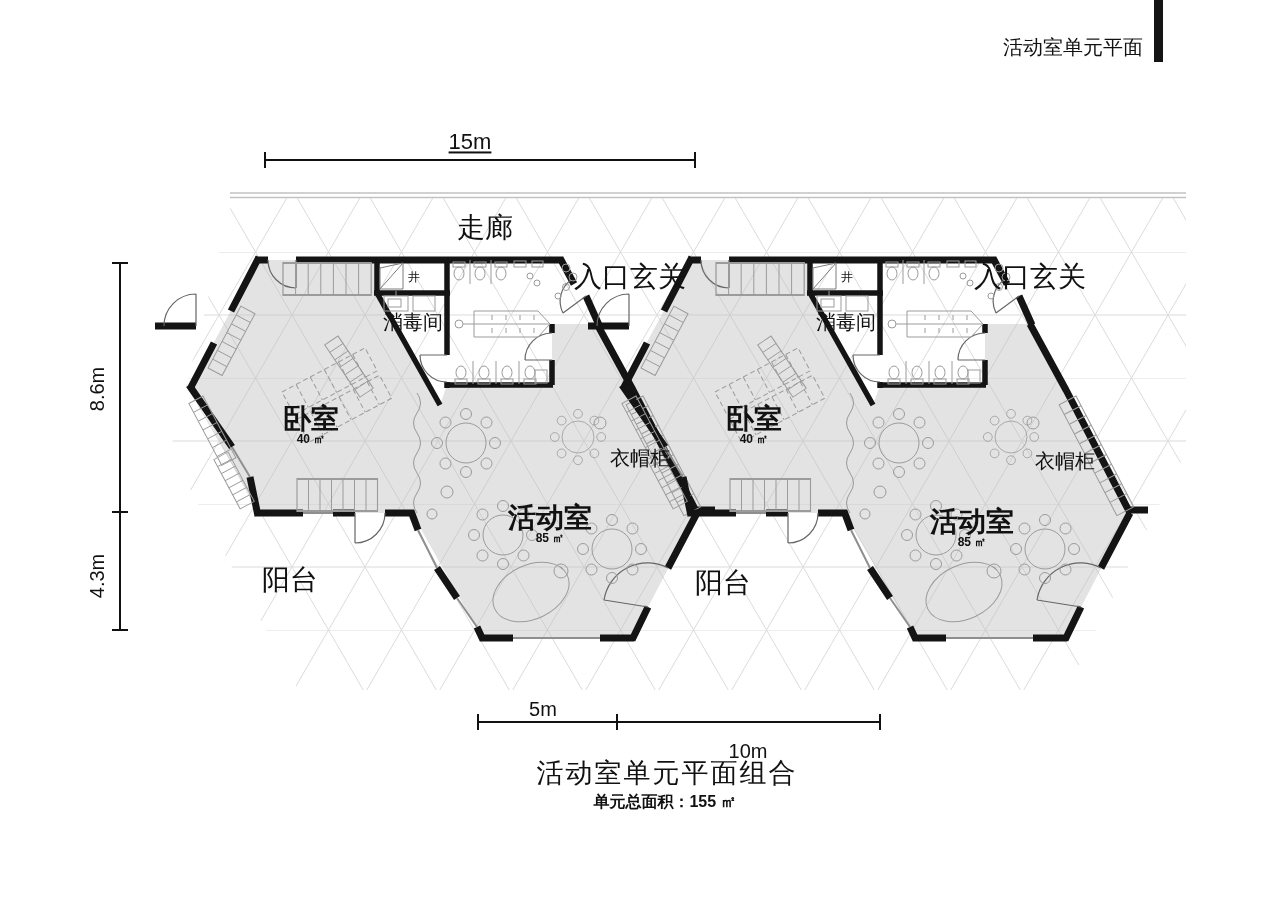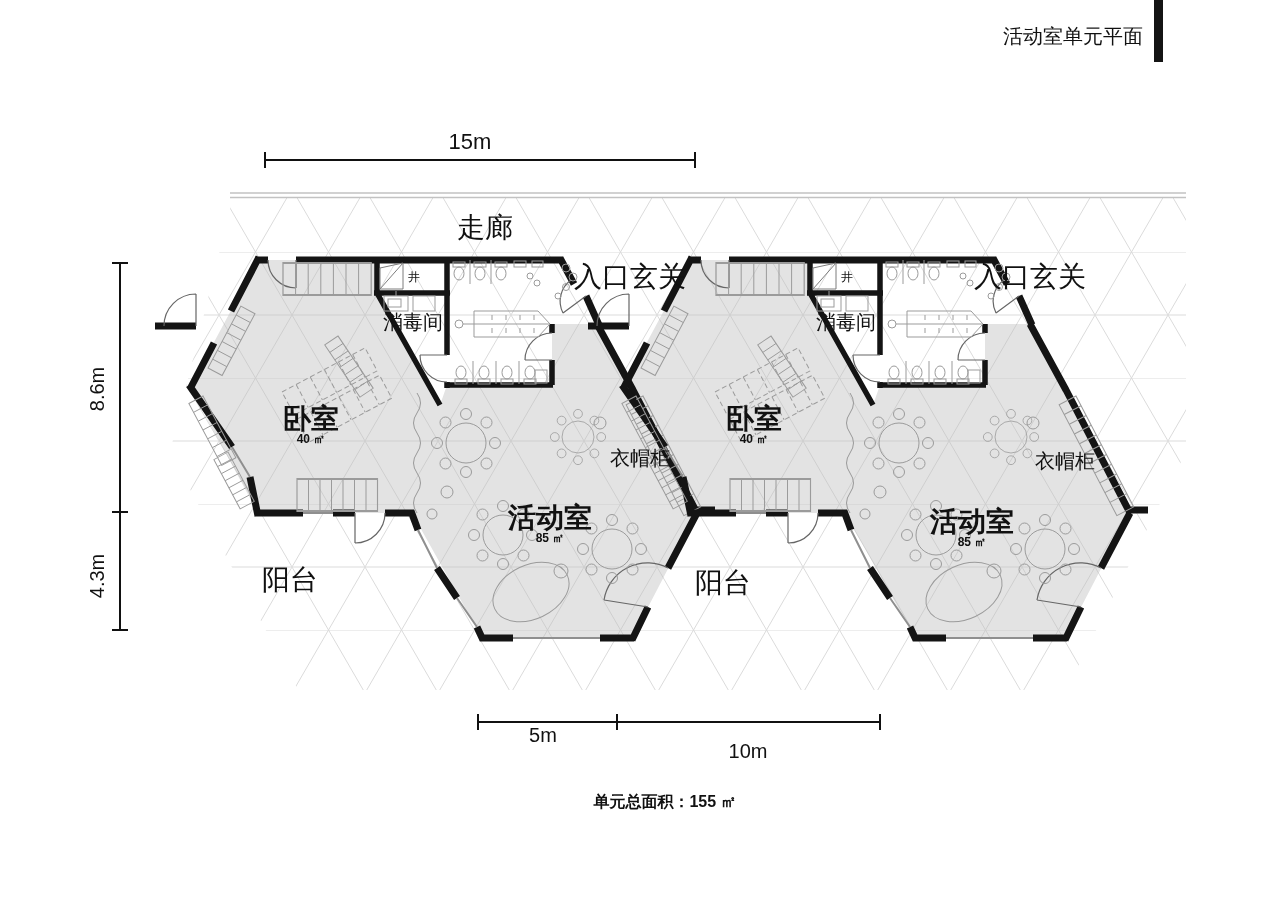--- a/index.html
+++ b/index.html
@@ -11,21 +11,21 @@
     font-family:"Liberation Sans","DejaVu Sans",sans-serif;color:#111;
   }
   #plan-svg{position:absolute;left:0;top:0;}
   .lbl{
     position:absolute;transform:translate(-50%,-50%);white-space:nowrap;
     color:#111;line-height:1.05;text-align:center;
   }
   .lbl.rot{transform:translate(-50%,-50%) rotate(-90deg);}
   .room-lbl span{display:block;font-weight:bold;}
   .hdr-bar{position:absolute;background:var(--wall);}
-  .f20{font-size:20px;} .f21{font-size:28px;} .f22{font-size:22px;}
+  .f20{font-size:20px;} .f21{font-size:28px;} .f22{font-size:22px;text-decoration:underline;}
   .f19{font-size:12px;} .f16{font-size:16px;font-weight:bold;} .f12{font-size:12px;}
   .f27{font-size:27px;}
   .sub span{display:inline;}
 </style>
 </head>
 <body>
 
 <div id="stage">
 
   <svg id="plan-svg" width="1280" height="904" viewBox="0 0 1280 904">
@@ -194,27 +194,27 @@
         <use href="#unit-art" transform="translate(433,0)"></use>
       </g>
 
     <g fill="none" stroke="#111" stroke-width="2">
       <path d="M265,160 H695 M265,152 V168 M695,152 V168"></path>
       <path d="M120,263 V630 M112,263 H128 M112,512 H128 M112,630 H128"></path>
       <path d="M478,722 H880 M478,714 V730 M617,714 V730 M880,714 V730"></path>
     </g>
   </svg>
 
-  <div class="lbl f20" style="left:1073px;top:36px;">活动室单元平面</div>
+  <div class="lbl f20" style="left:1073px;top:47px;">活动室单元平面</div>
   <div class="hdr-bar" style="left:1154px;top:0px;width:9px;height:62px;"></div>
 
   <div class="lbl f22" style="left:470px;top:142px;">15m</div>
   <div class="lbl rot f20" style="left:97px;top:389px;">8.6m</div>
   <div class="lbl rot f20" style="left:97px;top:576px;">4.3m</div>
-  <div class="lbl f20" style="left:543px;top:735px;">5m</div>
+  <div class="lbl f20" style="left:543px;top:709px;">5m</div>
   <div class="lbl f20" style="left:748px;top:751px;">10m</div>
 
   <div class="lbl f21" style="left:485px;top:228px;">走廊</div>
 
   <div class="lbl f21" style="left:630px;top:277px;">入口玄关</div>
   <div class="lbl f12" style="left:414px;top:277px;">井</div>
   <div class="lbl f20" style="left:413px;top:322px;">消毒间</div>
   <div class="lbl room-lbl" style="left:311px;top:425px;">
     <span class="f21">卧室</span>
     <span class="f19">40 ㎡</span>
@@ -233,17 +233,18 @@
     <span class="f21">卧室</span>
     <span class="f19">40 ㎡</span>
   </div>
   <div class="lbl room-lbl" style="left:972px;top:528px;">
     <span class="f21">活动室</span>
     <span class="f19">85 ㎡</span>
   </div>
   <div class="lbl f20" style="left:1065px;top:461px;">衣帽柜</div>
   <div class="lbl f21" style="left:723px;top:583px;">阳台</div>
 
+  <div class="lbl f27" style="left:667px;top:773px;letter-spacing:2px;">活动室单元平面组合</div>
   <div class="lbl f16 sub" style="left:665px;top:802px;">
     <span>单元总面积：</span><span>155 ㎡</span>
   </div>
 
 </div>
 
 </body></html>

